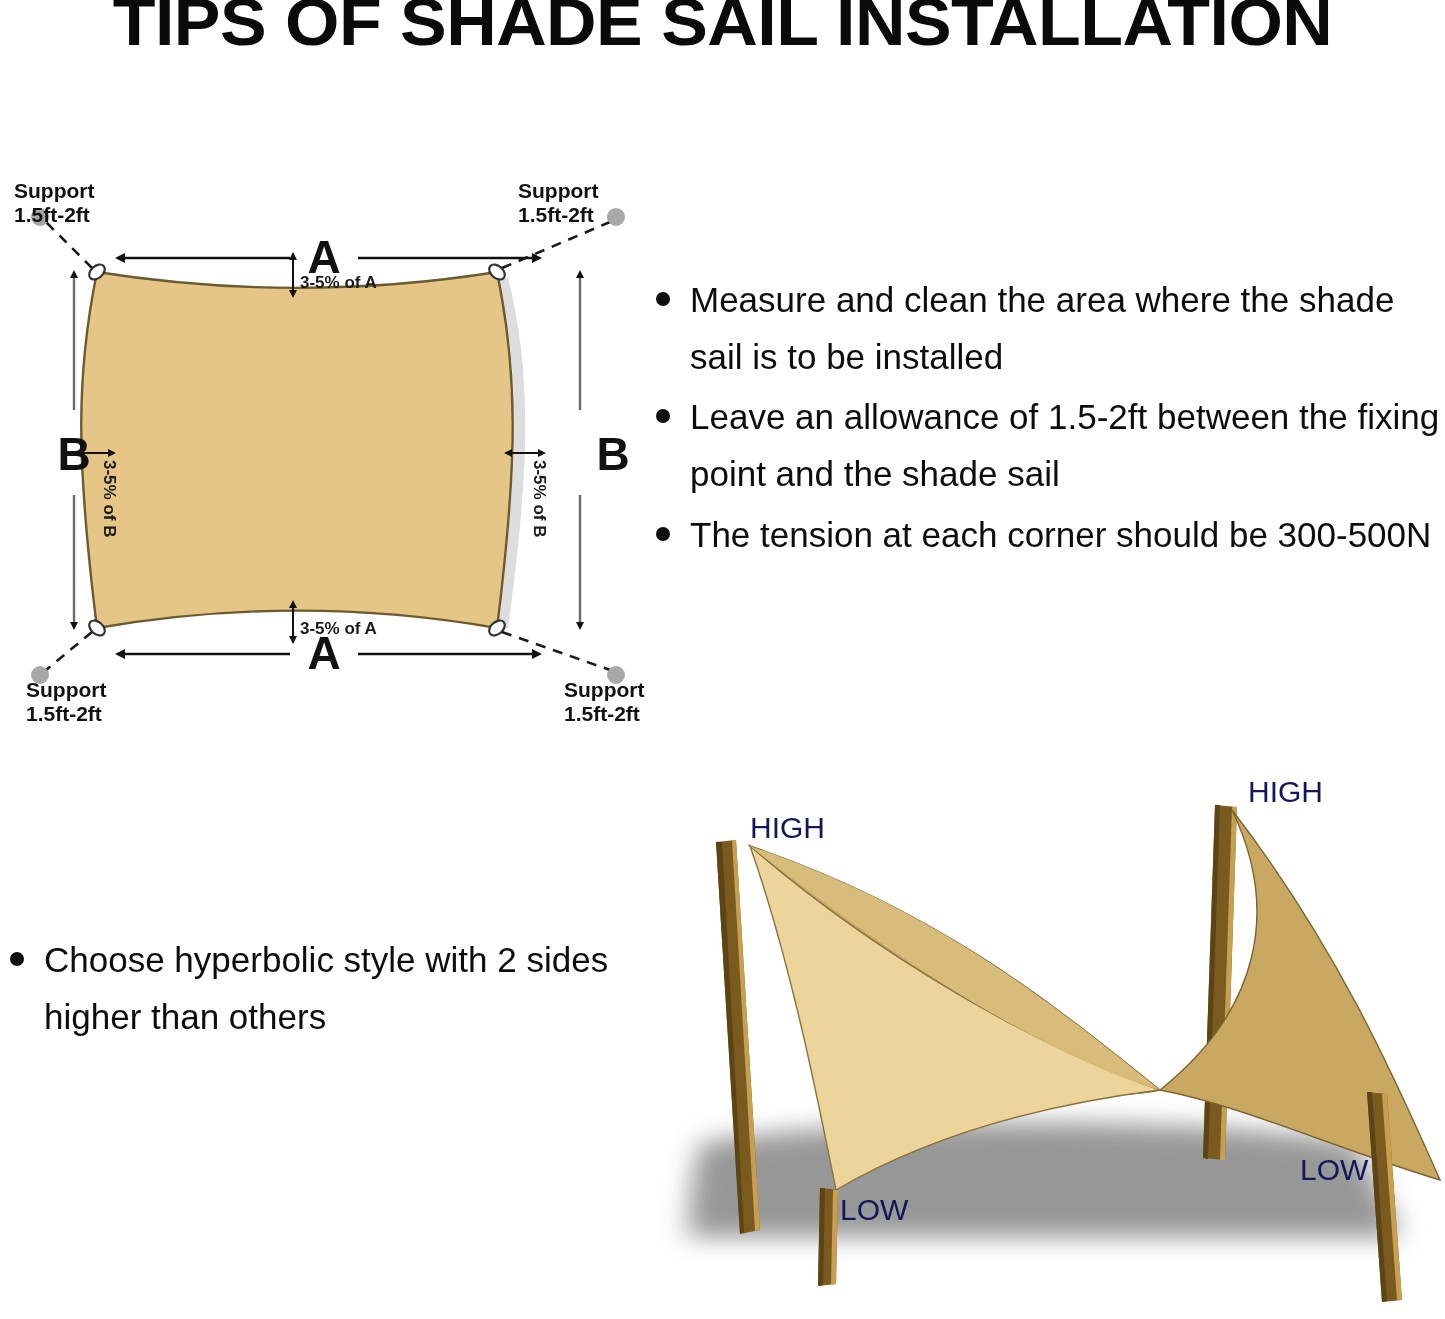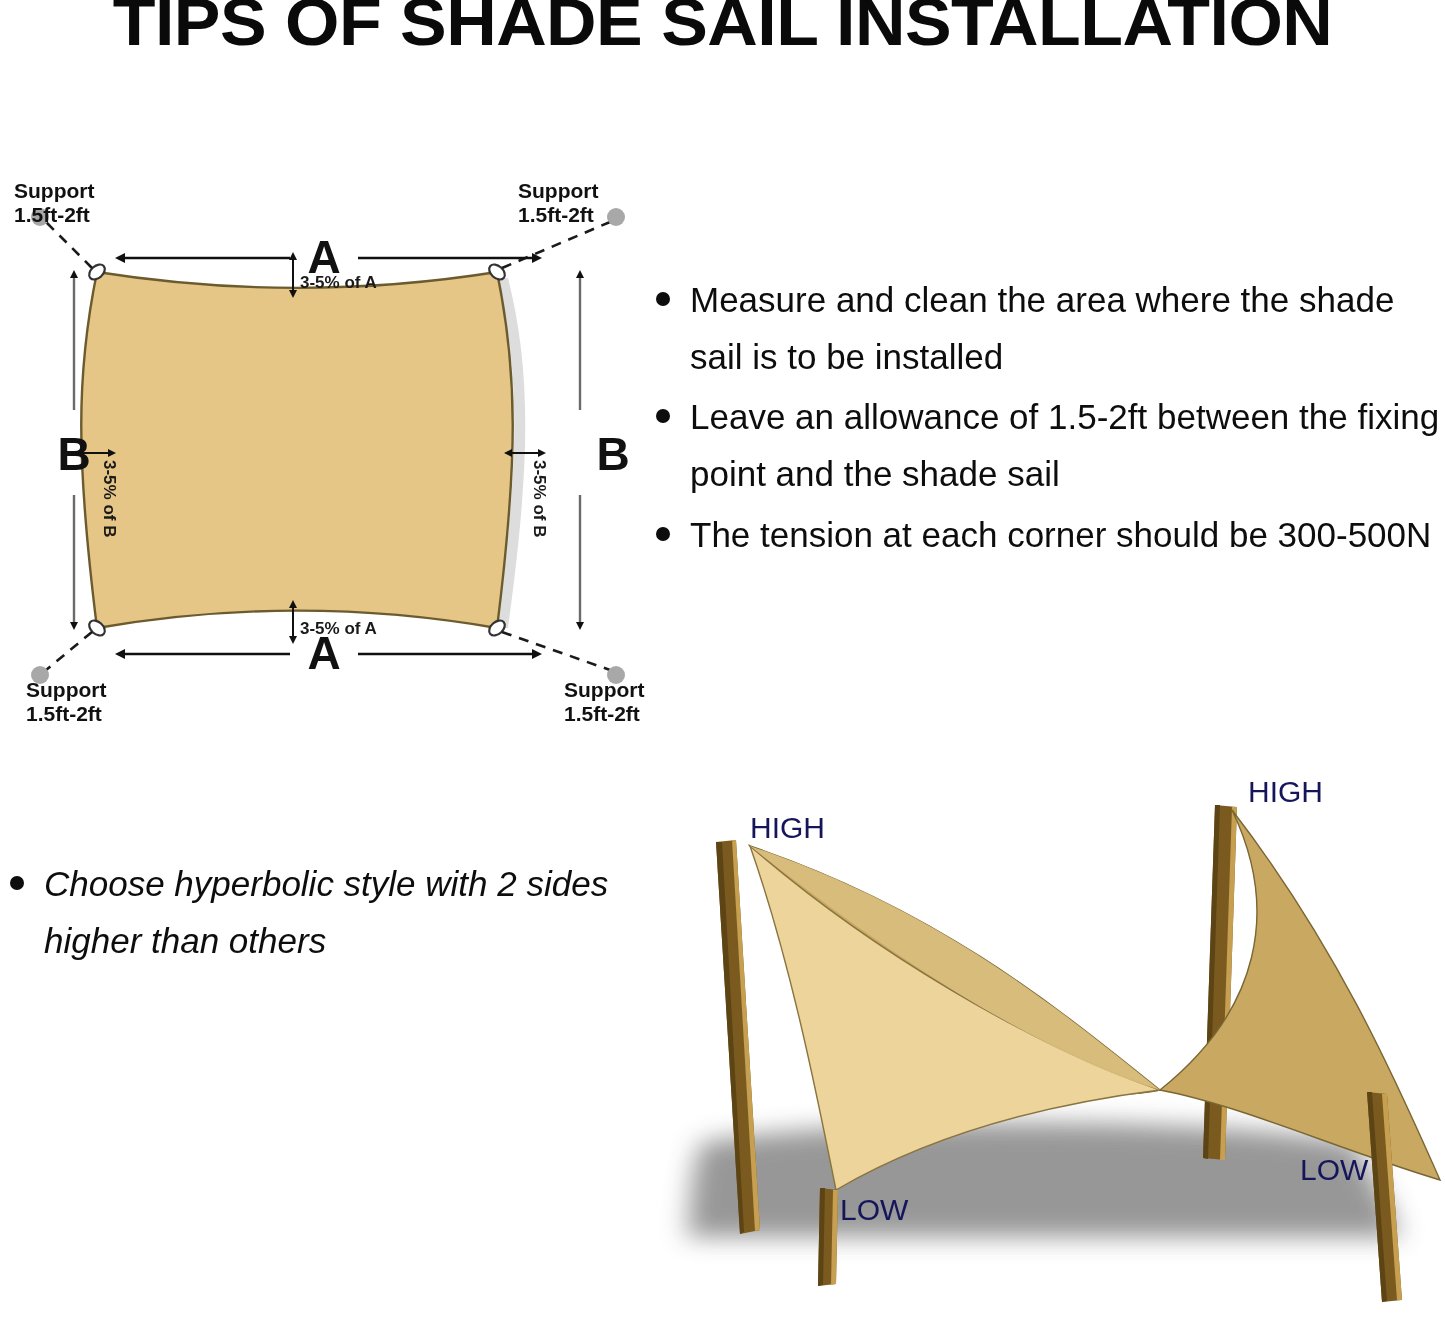--- a/index.html
+++ b/index.html
@@ -83,23 +83,22 @@
   }
 
   #tips-right {
     left: 648px; top: 272px;
     width: 800px;
   }
   #tips-right li { font-size: 35px; margin-bottom: 4px; }
   #tips-right li::before { top: 20px; }
 
   #tips-bottom-left {
-    left: 2px; top: 856px;
+    left: 2px; top: 932px;
     width: 620px;
-    font-style: italic;
   }
   #tips-bottom-left li { font-size: 35px; margin-bottom: 4px; }
   #tips-bottom-left li::before { top: 20px; }
 
   
   #hypar {
     position: absolute;
     left: 640px; top: 760px;
     width: 805px;
     height: 559px;

